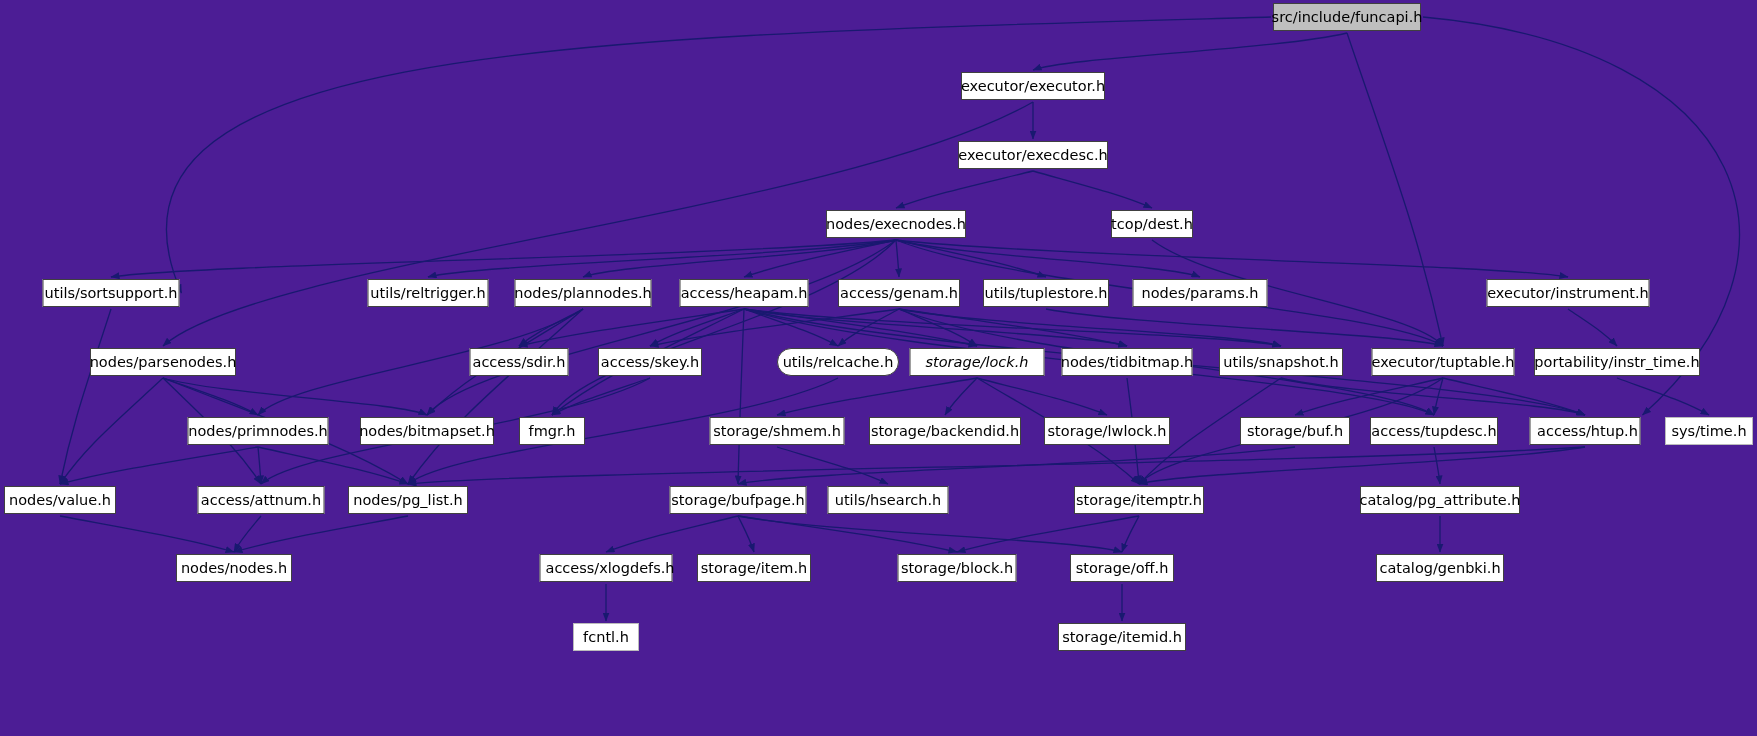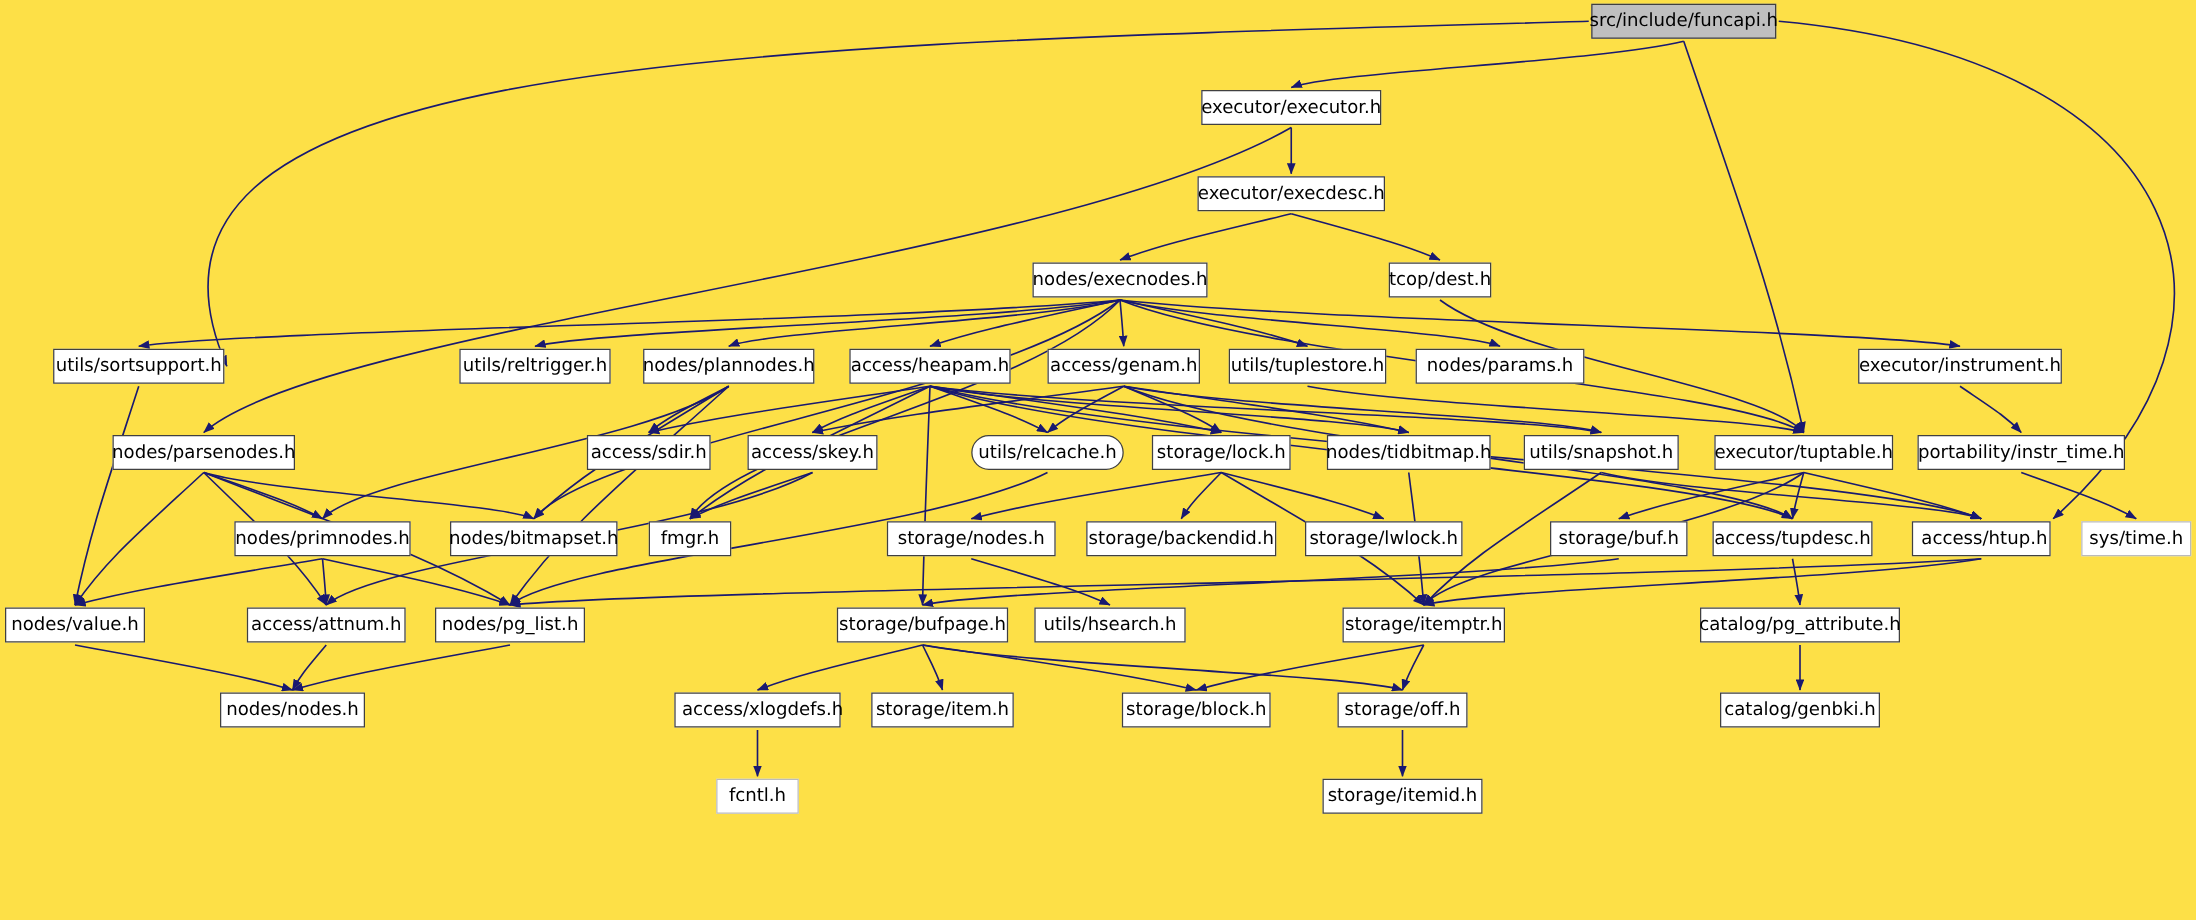--- a/index.html
+++ b/index.html
@@ -4,21 +4,21 @@
 <style>
   html, body {
     margin: 0;
     padding: 0;
     background: #ffffff;
   }
   #graph-root {
     position: relative;
     width: 1757px;
     height: 736px;
-    background: #fde047;
+    background: #4c1d95;
     font-family: "DejaVu Sans", "Liberation Sans", sans-serif;
     overflow: hidden;
   }
   #edge-layer {
     position: absolute;
     left: 0;
     top: 0;
     width: 1757px;
     height: 736px;
     pointer-events: none;
@@ -188,21 +188,21 @@
       </div>
       <div class="node" style="left: 519px; top: 362px; width: 99px;">
         <span>access/sdir.h</span>
       </div>
       <div class="node" style="left: 650px; top: 362px; width: 104px;">
         <span>access/skey.h</span>
       </div>
       <div class="node" style="left: 838px; top: 362px; width: 122px; border-radius: 14px;">
         <span>utils/relcache.h</span>
       </div>
-      <div class="node" style="left: 977px; top: 362px; width: 111px;">
+      <div class="node" style="left: 977px; top: 362px; width: 135px; font-style: italic;">
         <span>storage/lock.h</span>
       </div>
       <div class="node" style="left: 1127px; top: 362px; width: 131px;">
         <span>nodes/tidbitmap.h</span>
       </div>
       <div class="node" style="left: 1281px; top: 362px; width: 124px;">
         <span>utils/snapshot.h</span>
       </div>
       <div class="node" style="left: 1443px; top: 362px; width: 143px;">
         <span>executor/tuptable.h</span>
@@ -213,21 +213,21 @@
       <div class="node" style="left: 258px; top: 431px; width: 141px;">
         <span>nodes/primnodes.h</span>
       </div>
       <div class="node" style="left: 427px; top: 431px; width: 134px;">
         <span>nodes/bitmapset.h</span>
       </div>
       <div class="node" style="left: 552px; top: 431px; width: 66px;">
         <span>fmgr.h</span>
       </div>
       <div class="node" style="left: 777px; top: 431px; width: 135px;">
-        <span>storage/nodes.h</span>
+        <span>storage/shmem.h</span>
       </div>
       <div class="node" style="left: 945px; top: 431px; width: 152px;">
         <span>storage/backendid.h</span>
       </div>
       <div class="node" style="left: 1107px; top: 431px; width: 126px;">
         <span>storage/lwlock.h</span>
       </div>
       <div class="node" style="left: 1295px; top: 431px; width: 110px;">
         <span>storage/buf.h</span>
       </div>

